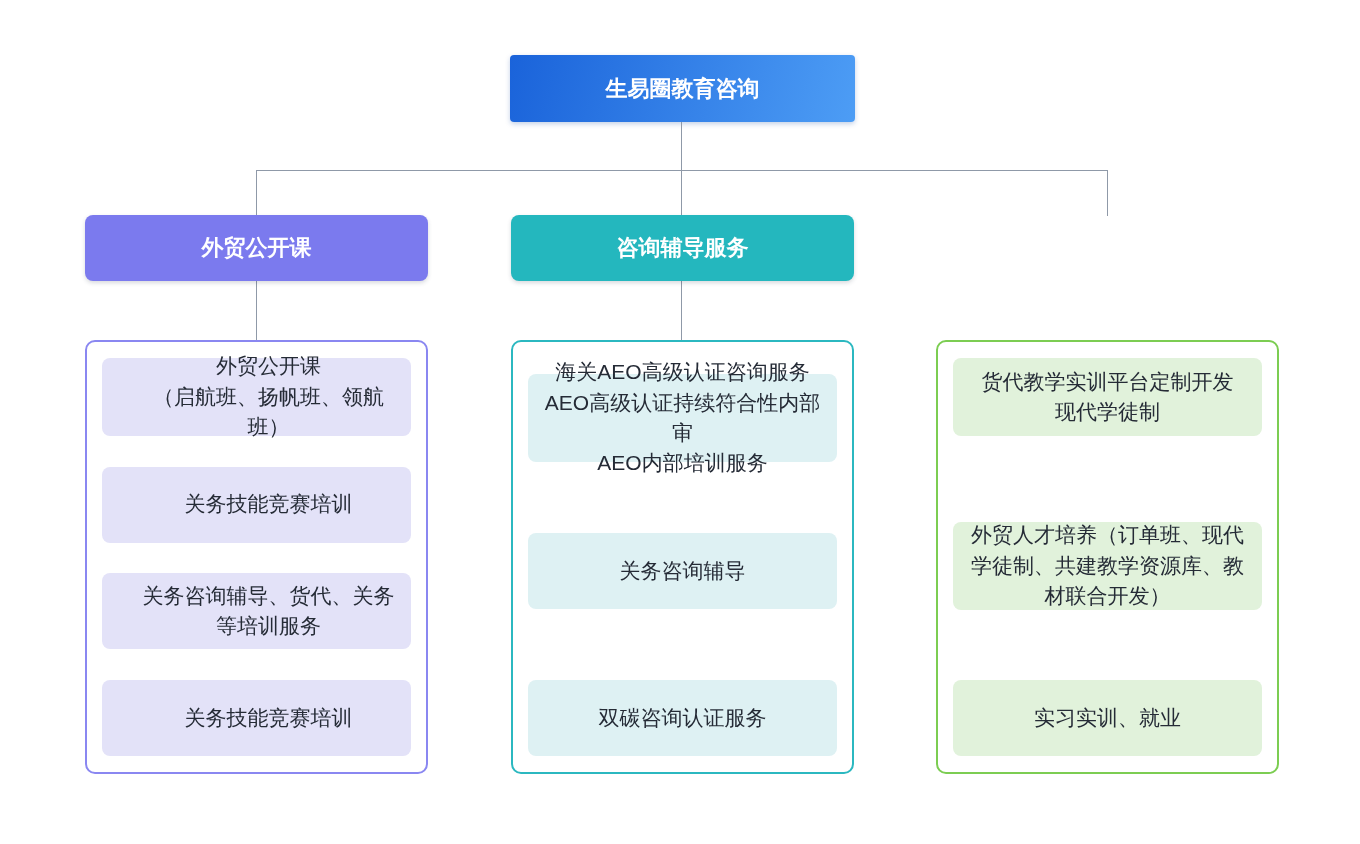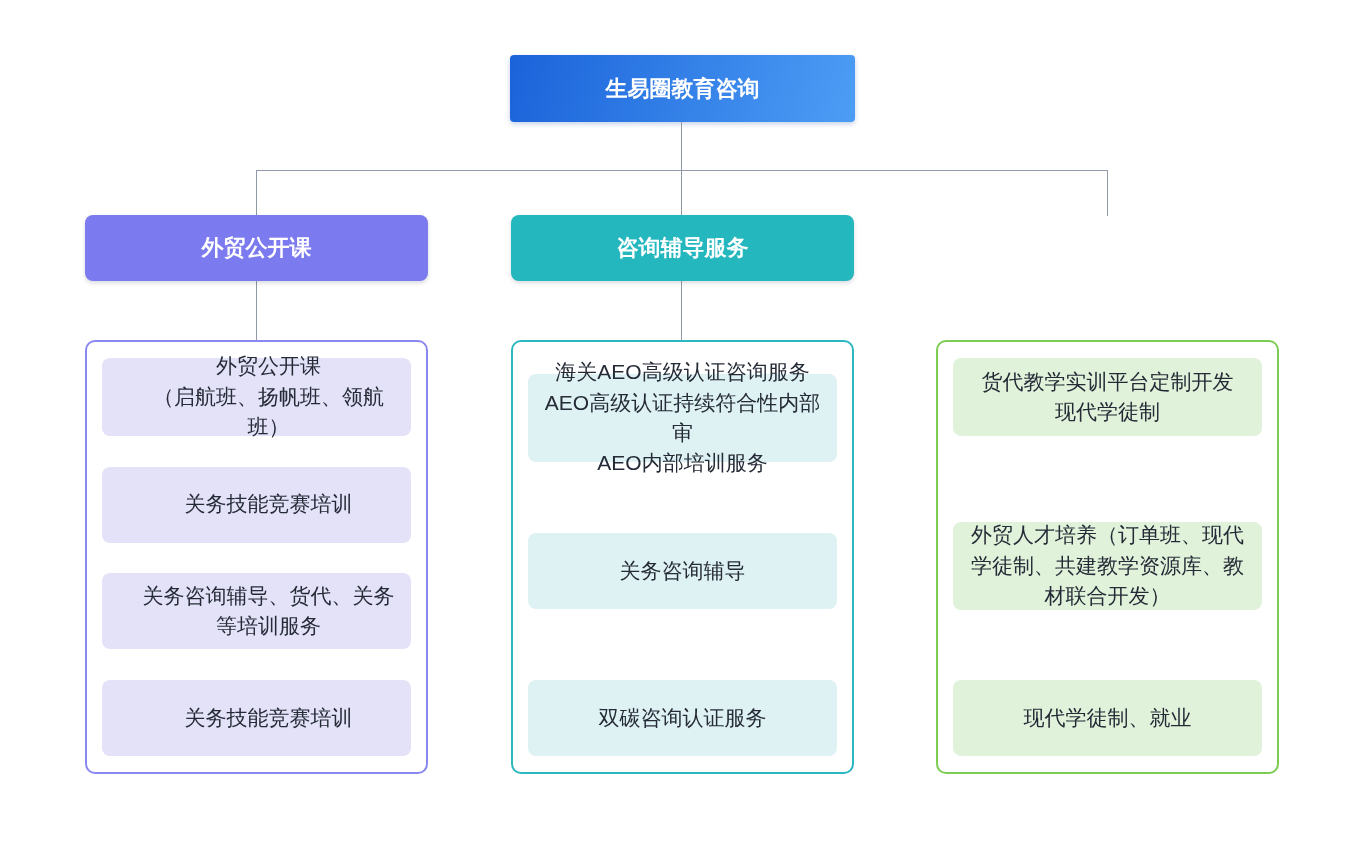--- a/index.html
+++ b/index.html
@@ -134,16 +134,16 @@
 AEO高级认证持续符合性内部审
 AEO内部培训服务</div>
     <div class="branch-item item-bg-1 h-std">关务咨询辅导</div>
     <div class="branch-item item-bg-1 h-std">双碳咨询认证服务</div>
   </div>
 
   <div class="branch-container col-x2 box-2">
     <div class="branch-item item-bg-2 h-2ln">货代教学实训平台定制开发
 现代学徒制</div>
     <div class="branch-item item-bg-2 h-3ln">外贸人才培养（订单班、现代学徒制、共建教学资源库、教材联合开发）</div>
-    <div class="branch-item item-bg-2 h-std">现代学徒制、就业</div>
+    <div class="branch-item item-bg-2 h-std">实习实训、就业</div>
   </div>
 
 </div>
 
 </body></html>

